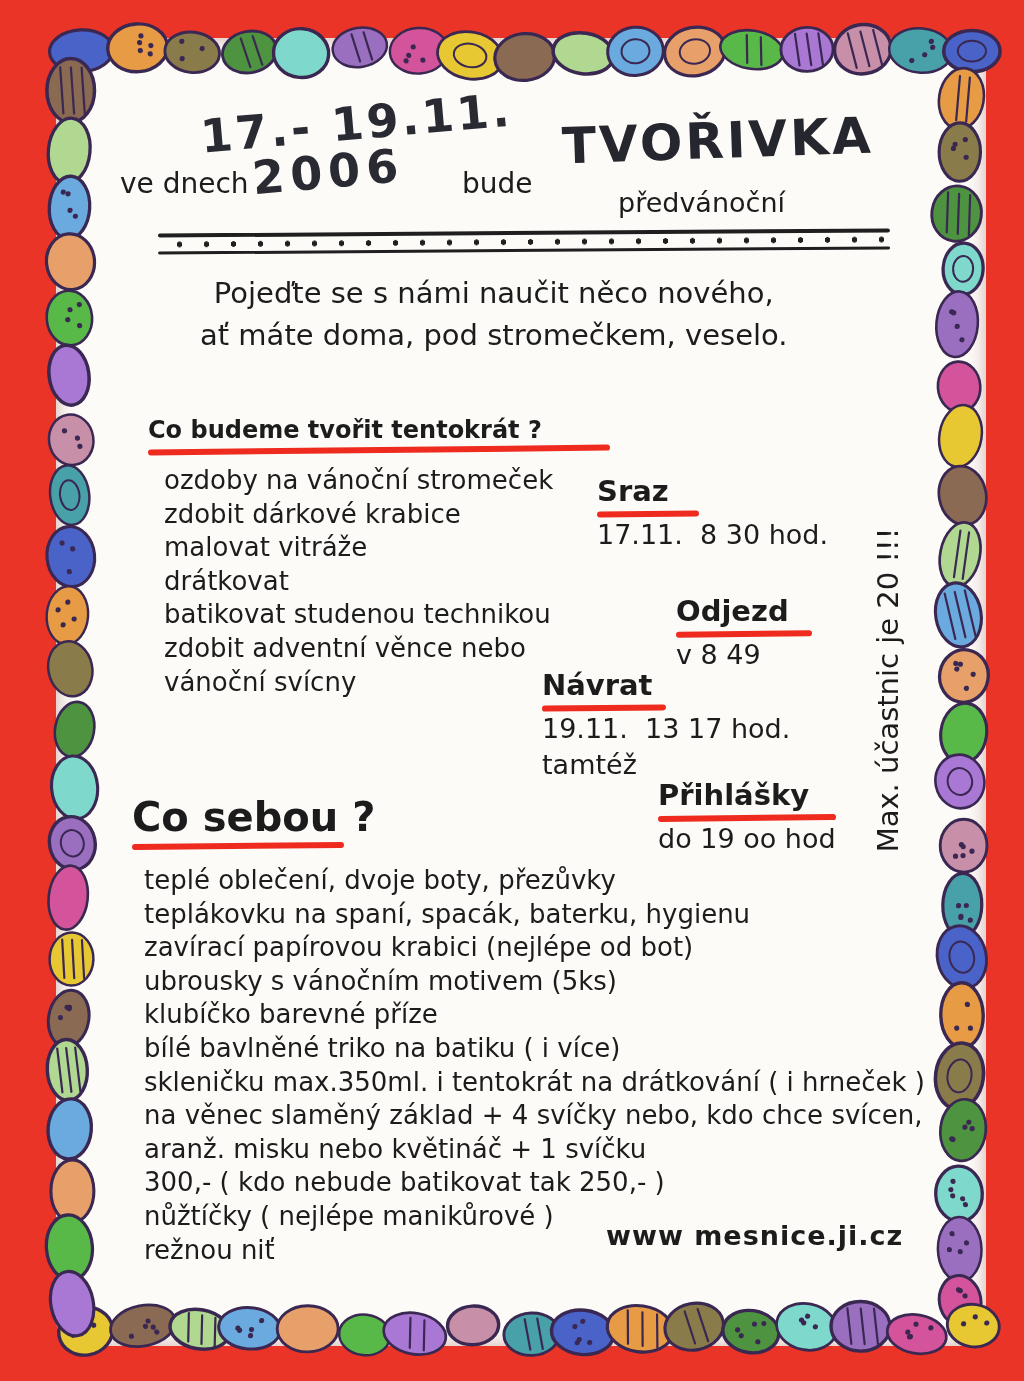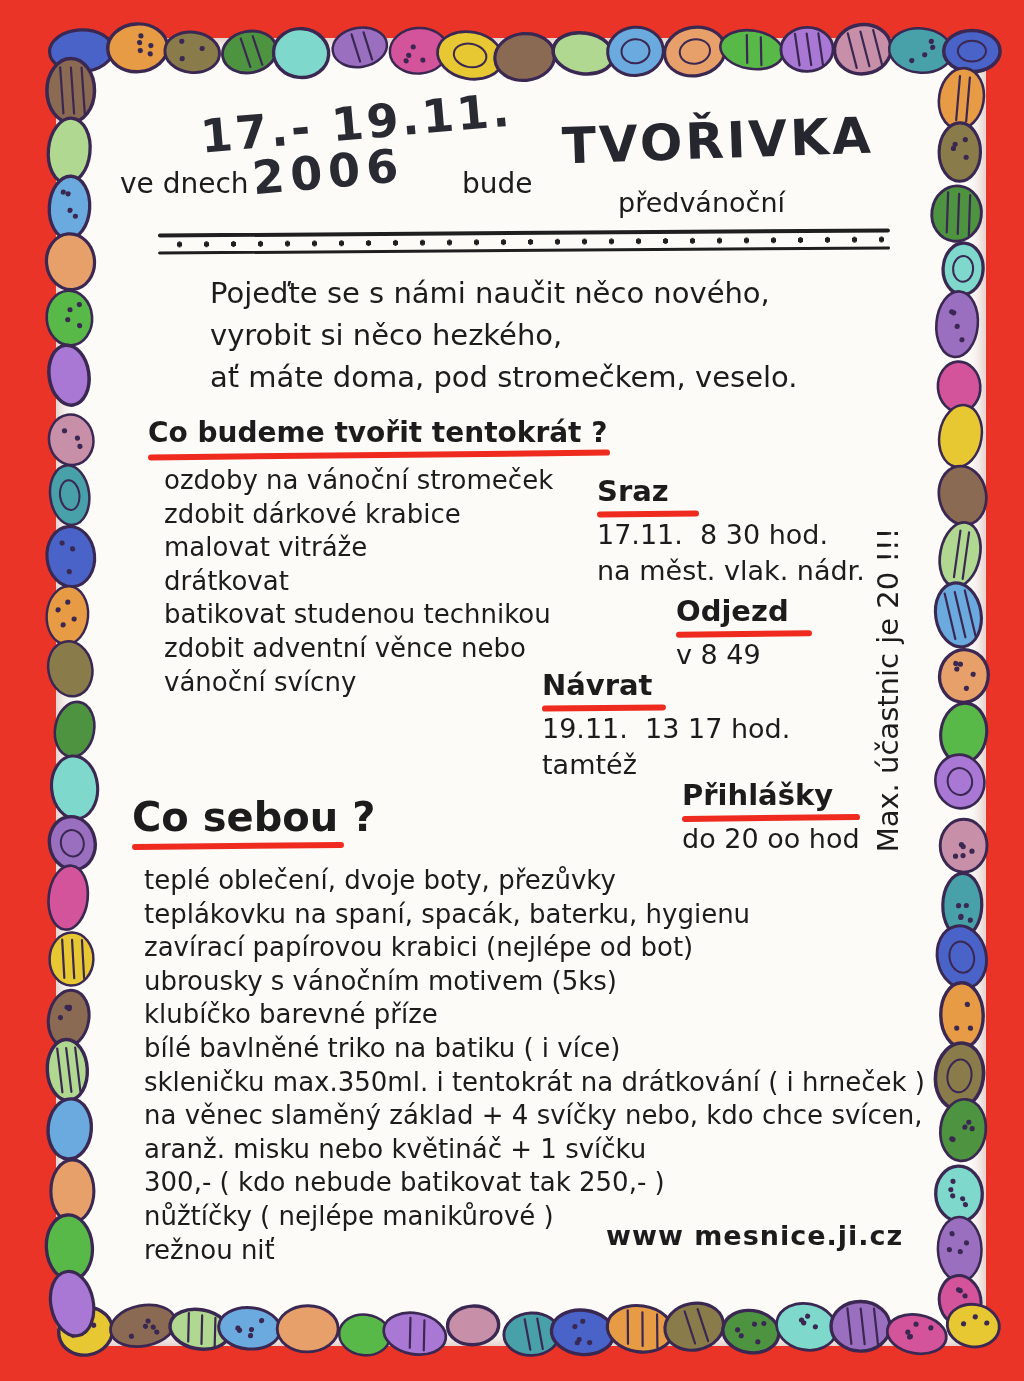--- a/index.html
+++ b/index.html
@@ -27,21 +27,21 @@
   .date-l2{font-size:46px;font-weight:bold;letter-spacing:6px;margin-left:48px;margin-top:-8px;}
   .main-title{font-size:50px;font-weight:bold;letter-spacing:3px;transform:rotate(-2deg);color:#26262e;}
   .subtitle{font-size:27px;}
   .divider{width:732px;transform:rotate(-0.4deg);}
   .divider .bar-top{height:4px;background:#1f1f1f;border-radius:2px;}
   .divider .dots{height:12px;margin:1px 0;
      background-image:radial-gradient(circle, #1f1f1f 2.5px, transparent 3px);
      background-size:27px 12px;background-position:8px center;background-repeat:repeat-x;}
   .divider .bar-bottom{height:3px;background:#1f1f1f;border-radius:2px;}
   .intro-line{font-size:29px;line-height:42px;white-space:pre-wrap;}
-  .section-head{font-size:28px;font-weight:bold;display:inline-block;}
+  .section-head{font-size:24px;font-weight:bold;display:inline-block;}
   .redline{height:6px;background:#ee2b1e;border-radius:3px;transform:rotate(-0.6deg);margin-top:3px;}
   .w-create{width:462px;}
   .w-sebou{width:212px;}
   .w-sraz{width:102px;}
   .w-odjezd{width:136px;}
   .w-navrat{width:124px;}
   .w-prihl{width:178px;}
   .list-line{font-size:26px;line-height:33.6px;white-space:pre-wrap;}
   .sched-title{font-size:29px;font-weight:bold;display:inline-block;}
   .sched-line{font-size:27px;line-height:36px;white-space:pre-wrap;}
@@ -480,23 +480,22 @@
     <div class="abs main-title" style="left:562px;top:112px;">TVOŘIVKA</div>
 
     <div class="abs subtitle" style="left:618px;top:187px;">předvánoční</div>
 
     <div class="abs divider" style="left:158px;top:231px;">
       <div class="bar-top"></div>
       <div class="dots"></div>
       <div class="bar-bottom"></div>
     </div>
 
-    <div class="abs" style="left:210px;top:272px;">
+    <div class="abs" style="left:200px;top:272px;text-align:center;">
         <div class="intro-line">Pojeďte se s námi naučit něco nového,</div>
-        <div class="intro-line">vyrobit si něco hezkého,</div>
         <div class="intro-line">ať máte doma, pod stromečkem, veselo.</div>
       </div>
 
     <div class="abs" style="left:148px;top:416px;">
       <span class="section-head">Co budeme tvořit tentokrát ?</span>
       <div class="redline w-create"></div>
     </div>
 
     <div class="abs" style="left:164px;top:464px;">
         <div class="list-line">ozdoby na vánoční stromeček</div>
@@ -506,46 +505,45 @@
         <div class="list-line">batikovat studenou technikou</div>
         <div class="list-line">zdobit adventní věnce nebo</div>
         <div class="list-line">vánoční svícny</div>
       </div>
 
     <div class="abs" style="left:597px;top:474px;">
       <span class="sched-title">Sraz</span>
       <div class="redline w-sraz"></div>
       <div>
           <div class="sched-line">17.11.  8 30 hod.</div>
-          <div class="sched-line">na měst. vlak. nádr.</div>
         </div>
     </div>
 
     <div class="abs" style="left:676px;top:594px;">
       <span class="sched-title">Odjezd</span>
       <div class="redline w-odjezd"></div>
       <div>
           <div class="sched-line">v 8 49</div>
         </div>
     </div>
 
     <div class="abs" style="left:542px;top:668px;">
       <span class="sched-title">Návrat</span>
       <div class="redline w-navrat"></div>
       <div>
           <div class="sched-line">19.11.  13 17 hod.</div>
           <div class="sched-line">tamtéž</div>
         </div>
     </div>
 
-    <div class="abs" style="left:682px;top:778px;">
+    <div class="abs" style="left:658px;top:778px;">
       <span class="sched-title">Přihlášky</span>
       <div class="redline w-prihl"></div>
       <div>
-          <div class="sched-line">do 20 oo hod</div>
+          <div class="sched-line">do 19 oo hod</div>
         </div>
     </div>
 
     <div class="abs max-note" style="left:888px;top:690px;">Max. účastnic je 20 !!!</div>
 
     <div class="abs" style="left:132px;top:794px;">
       <span class="section-head" style="font-size:40px;">Co sebou ?</span>
       <div class="redline w-sebou"></div>
     </div>
 

